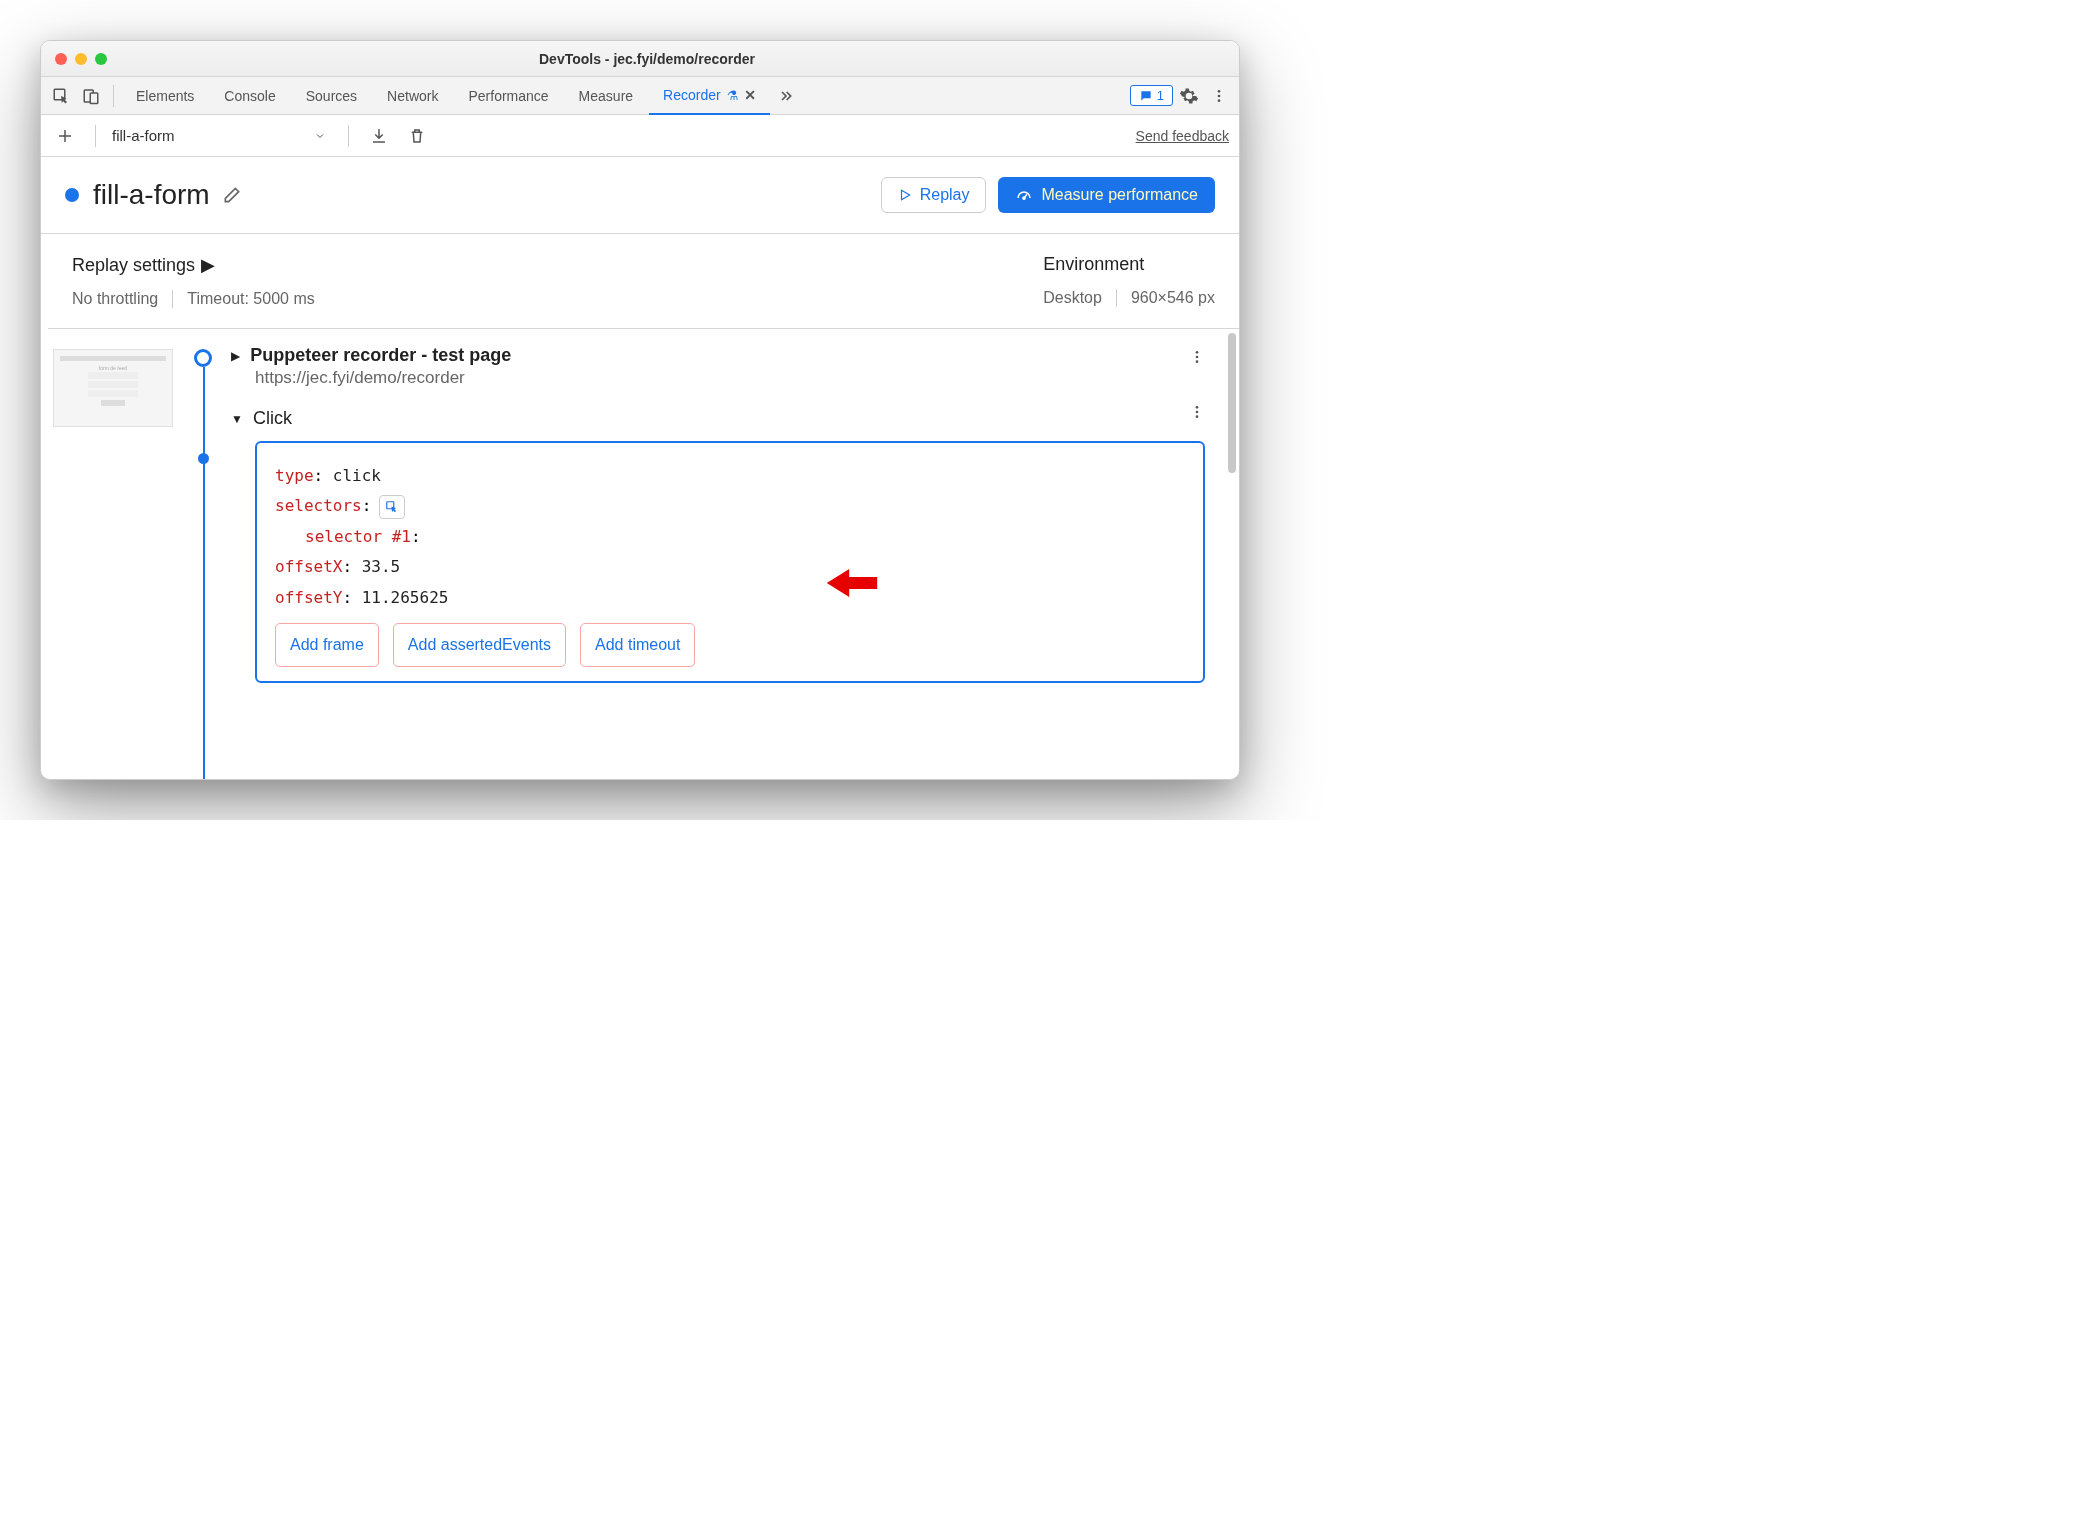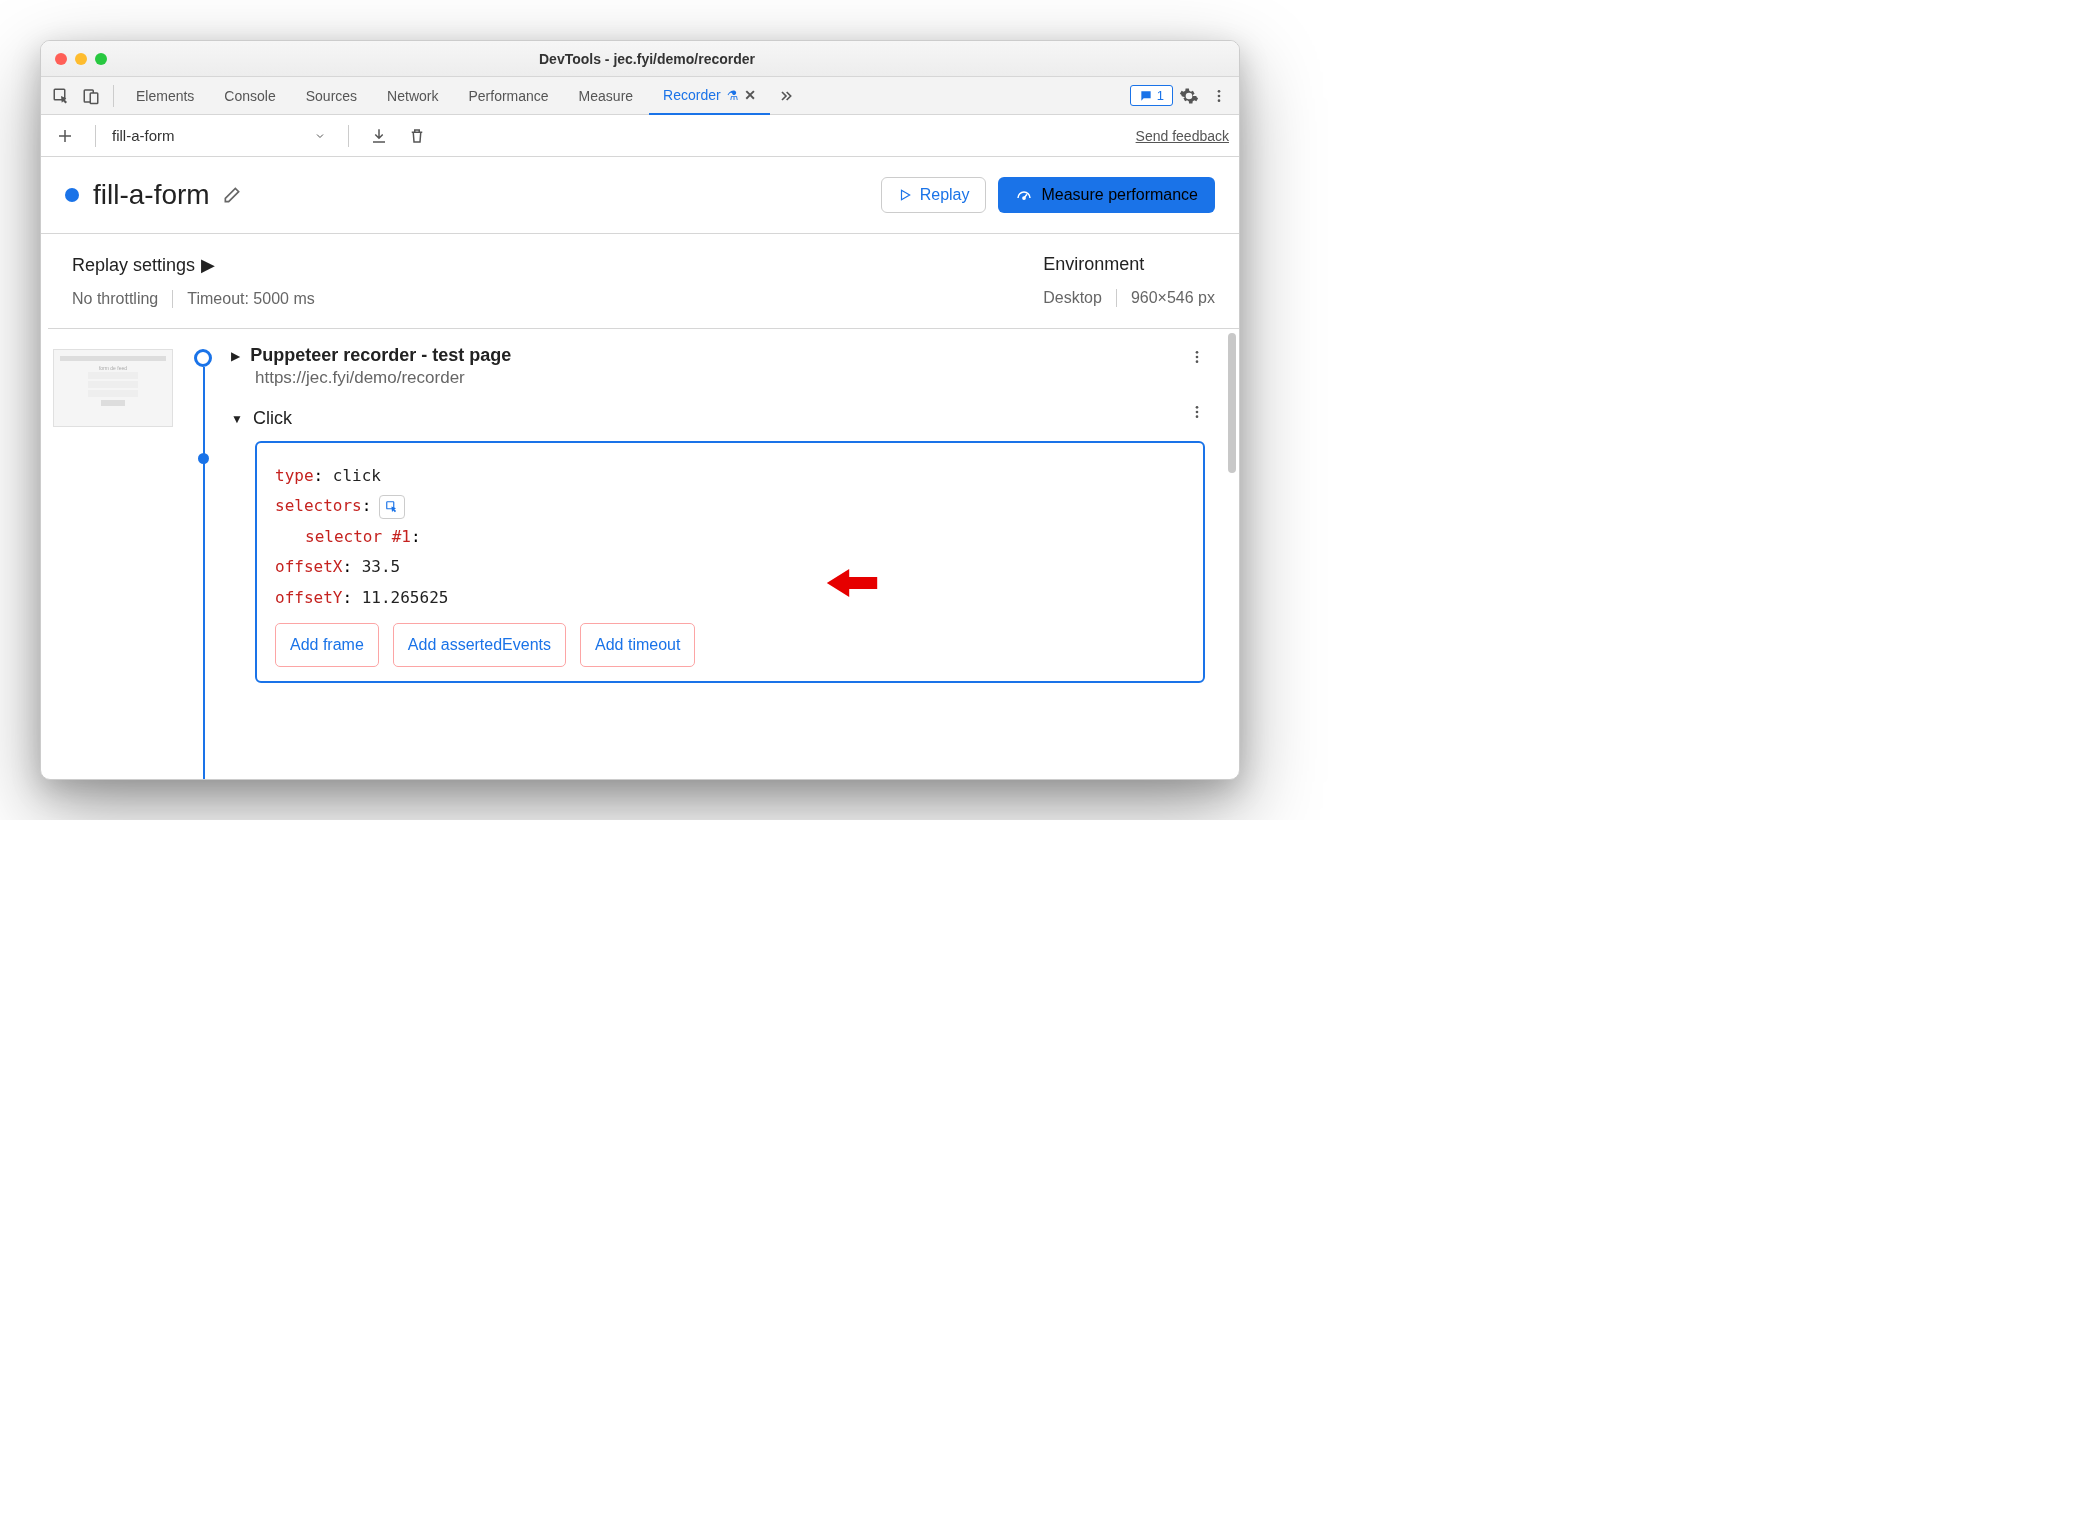--- a/index.html
+++ b/index.html
@@ -67,21 +67,21 @@
   display: flex;
   align-items: center;
   border-bottom: 1px solid #d6d6d6;
 }
 .status-dot { width: 14px; height: 14px; border-radius: 50%; background: #1a73e8; margin-right: 14px; }
 .rec-title { font-size: 28px; color: #222; }
 .edit-icon { margin-left: 12px; color: #666; cursor: pointer; }
 .header .spacer { flex: 1; }
 .btn { display: flex; align-items: center; gap: 8px; padding: 8px 16px; border-radius: 6px; font-size: 16px; font-weight: 500; cursor: pointer; border: 1px solid transparent; margin-left: 32px; }
 .btn-outline { background: #fff; border: 1px solid #ccc; color: #1a73e8; }
-.btn-primary { background: #1a73e8; color: #000000; margin-left: 12px; }
+.btn-primary { background: #1a73e8; color: #fef9c3; margin-left: 12px; }
 
 .settings {
   padding: 20px 24px;
   display: flex;
   border-bottom: 1px solid #d6d6d6;
   margin-left: 7px;
 }
 .settings-left { flex: 1; }
 .settings-title { font-size: 18px; color: #222; margin-bottom: 14px; display: flex; align-items: center; gap: 6px; }
 .settings-line { font-size: 16px; color: #666; display: flex; gap: 14px; align-items: center; }

